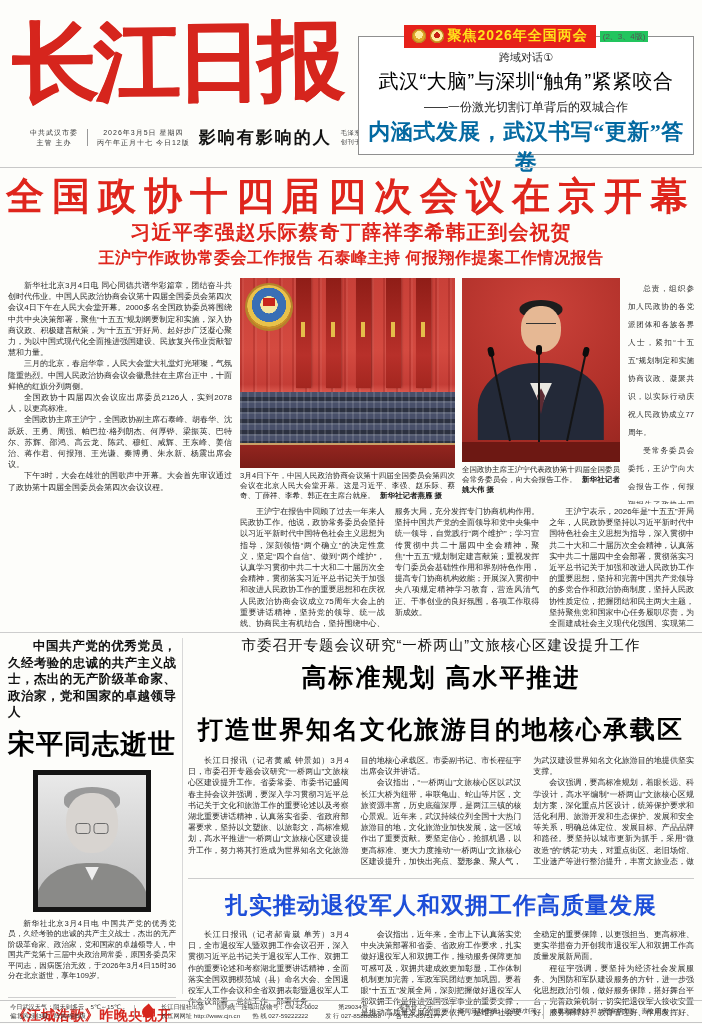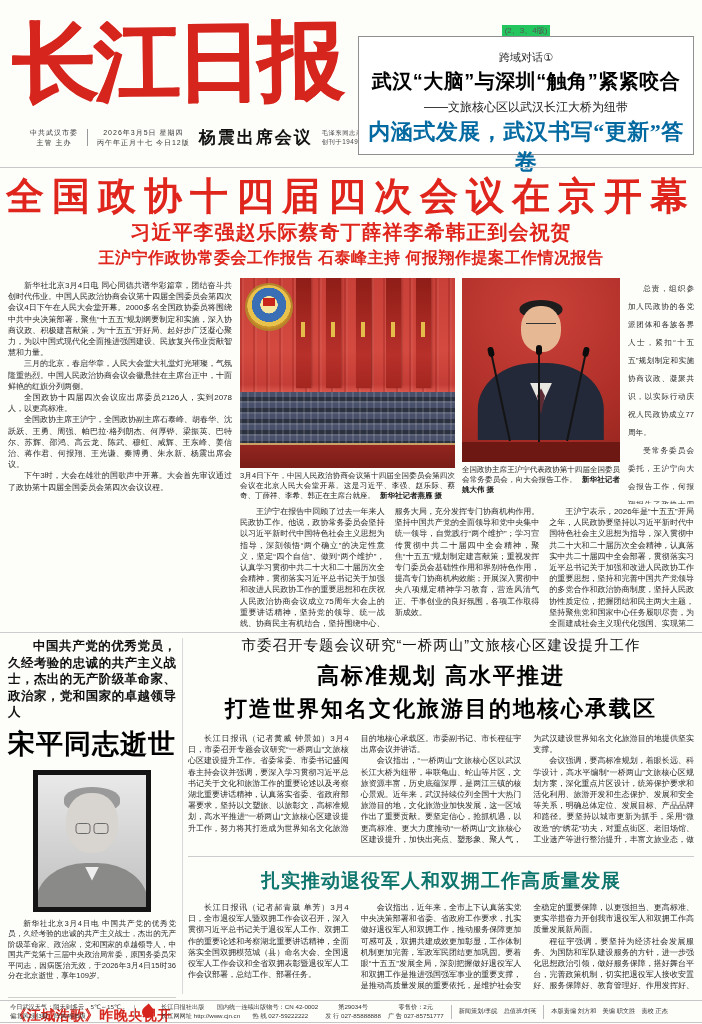--- a/index.html
+++ b/index.html
@@ -26,21 +26,21 @@
 
   
   .teaser { position:absolute; right:8px; top:36px; width:336px; height:119px; border:1px solid #8f8f8f; background:#fff; }
   .teaser-banner-row { position:absolute; top:-12px; left:0; right:0; display:flex; justify-content:center; align-items:center; gap:4px; }
   .teaser-banner { display:flex; align-items:center; gap:4px; background:#e6211a; color:#ffe11a; font-weight:bold; font-size:14px; padding:2px 8px 3px; letter-spacing:1px; }
   .emb { width:14px; height:14px; border-radius:50%; background:radial-gradient(circle at 50% 42%,#ffec9e 0 35%,#e0a92c 36% 100%); box-shadow:inset 0 0 0 1px #b8831f; }
   .emb.b { background:radial-gradient(circle at 50% 45%,#c81f17 0 28%,#ffec9e 29% 55%,#e0a92c 56% 100%); }
   .teaser-pages { font-size:8px; color:#555; background:#22c55e; padding:0 3px; }
   .teaser-inner { padding-top:13px; text-align:center; }
   .t-kicker { font-size:11px; color:#222; }
-  .t-h1 { font-size:20px; font-weight:700; letter-spacing:0.5px; margin-top:3px; color:#000; }
+  .t-h1 { font-size:20px; font-weight:400; letter-spacing:0.5px; margin-top:3px; color:#000; }
   .t-sub { font-size:12px; margin-top:4px; color:#222; }
   .t-h2 { font-family:"Liberation Serif","DejaVu Serif",serif; font-size:22px; font-weight:900; margin-top:1px; color:#0369a1; letter-spacing:0.5px; }
 
   .rule-top { position:absolute; left:0; right:0; top:167px; height:1px; background:#c8c8c8; }
 
   
   .lead-h1 { position:absolute; left:4px; right:4px; top:171px; text-align:center; font-size:38px; font-weight:900; color:#df251c; letter-spacing:8px; white-space:nowrap; }
   .lead-deck1 { position:absolute; left:0; right:0; top:219px; text-align:center; font-size:20px; font-weight:700; color:#df251c; letter-spacing:1px; }
   .lead-deck2 { position:absolute; left:0; right:0; top:248px; text-align:center; font-size:16px; font-weight:700; color:#df251c; letter-spacing:0.5px; }
 
@@ -94,26 +94,26 @@
   .obp-glasses span { width:15px; height:11px; border:1.5px solid #6a6a6a; border-radius:3px; }
   .obp-suit { position:absolute; bottom:0; left:50%; transform:translateX(-50%); width:104%; height:44px; background:#8a8a88; border-radius:45% 45% 0 0 / 90% 90% 0 0; }
   .obp-collar { position:absolute; bottom:26px; left:50%; transform:translateX(-50%); width:14px; height:14px; background:#eee; clip-path:polygon(0 0,100% 0,50% 100%); }
   .ob-body { margin-top:2px; font-size:7.6px; line-height:10.6px; height:70px; }
   .tv { border-top:1px solid #cfcfcf; margin-top:8px; padding-top:9px; text-align:center; }
   .tv-head { font-family:"Liberation Serif","DejaVu Serif",serif; color:#d6251d; font-weight:900; font-size:14px; letter-spacing:0.5px; }
 
   
   .mid-main { position:absolute; left:188px; top:636px; right:8px; }
   .c-kicker { text-align:center; font-size:14.5px; letter-spacing:1px; color:#111; }
-  .c-h1 { text-align:center; font-size:22px; font-weight:900; letter-spacing:2px; margin-top:6px; color:#000; }
-  .c-h1.second { margin-top:3px; }
+  .c-h1 { text-align:center; font-size:25px; font-weight:900; letter-spacing:2px; margin-top:6px; color:#000; }
+  .c-h1.second { margin-top:19px; }
   .c-body { margin-top:9px; height:114px; column-count:3; column-gap:12px; column-fill:auto; }
   .vet { border-top:1px solid #cccccc; margin-top:9px; padding-top:7px; }
   .v-kicker { text-align:center; font-size:13px; letter-spacing:1px; color:#111; }
-  .v-head { text-align:center; font-size:19px; font-weight:900; letter-spacing:1px; margin-top:4px; color:#0f766e; }
+  .v-head { text-align:center; font-size:23px; font-weight:900; letter-spacing:1px; margin-top:4px; color:#1d4ed8; }
   .v-body { margin-top:8px; height:92px; column-count:3; column-gap:12px; column-fill:auto; }
 
   
   .footer { position:absolute; left:0; right:0; top:1000px; height:23px; border-top:1px solid #c6c6c6; border-bottom:1px solid #c6c6c6; display:flex; align-items:center; padding:0 10px; gap:7px; font-size:6.2px; line-height:8.6px; color:#333; }
   .fcell { white-space:nowrap; }
   .fcell.center { text-align:center; }
   .fdiv { width:1px; height:14px; background:#bbb; flex:none; }
   .cjn-logo { flex:none; width:12px; height:12px; background:#d6251d; border-radius:60% 0 60% 60%; transform:rotate(-40deg); }
 </style>
 </head>
@@ -125,35 +125,40 @@
   <div class="masthead-info">
     <div class="mi-small">
       <div>中共武汉市委</div>
       <div>主管 主办</div>
     </div>
     <div class="mi-div"></div>
     <div class="mi-small">
       <div>2026年3月5日 星期四</div>
       <div>丙午年正月十七 今日12版</div>
     </div>
-    <div class="mi-slogan">杨震出席会议</div>
+    <div class="mi-slogan">影响有影响的人</div>
     <div class="mi-founder">
       <div>毛泽东同志亲笔题写报名</div>
       <div>创刊于1949年5月23日</div>
     </div>
   </div>
 
   <div class="teaser">
     <div class="teaser-banner-row">
+      <div class="teaser-banner">
+        <span class="emb"></span>
+        <span class="emb b"></span>
+        <span>聚焦2026年全国两会</span>
+      </div>
       <span class="teaser-pages">(2、3、4版)</span>
     </div>
     <div class="teaser-inner">
       <div class="t-kicker">跨域对话①</div>
       <div class="t-h1">武汉“大脑”与深圳“触角”紧紧咬合</div>
-      <div class="t-sub">——文旅核心区以武汉长江大桥为纽带</div>
+      <div class="t-sub">——一份激光切割订单背后的双城合作</div>
       <div class="t-h2">内涵式发展，武汉书写“更新”答卷</div>
     </div>
   </div>
 
   <div class="rule-top"></div>
 
   <div class="lead-h1">全国政协十四届四次会议在京开幕</div>
   <div class="lead-deck1">习近平李强赵乐际蔡奇丁薛祥李希韩正到会祝贺</div>
   <div class="lead-deck2">王沪宁作政协常委会工作报告  石泰峰主持  何报翔作提案工作情况报告</div>
 

